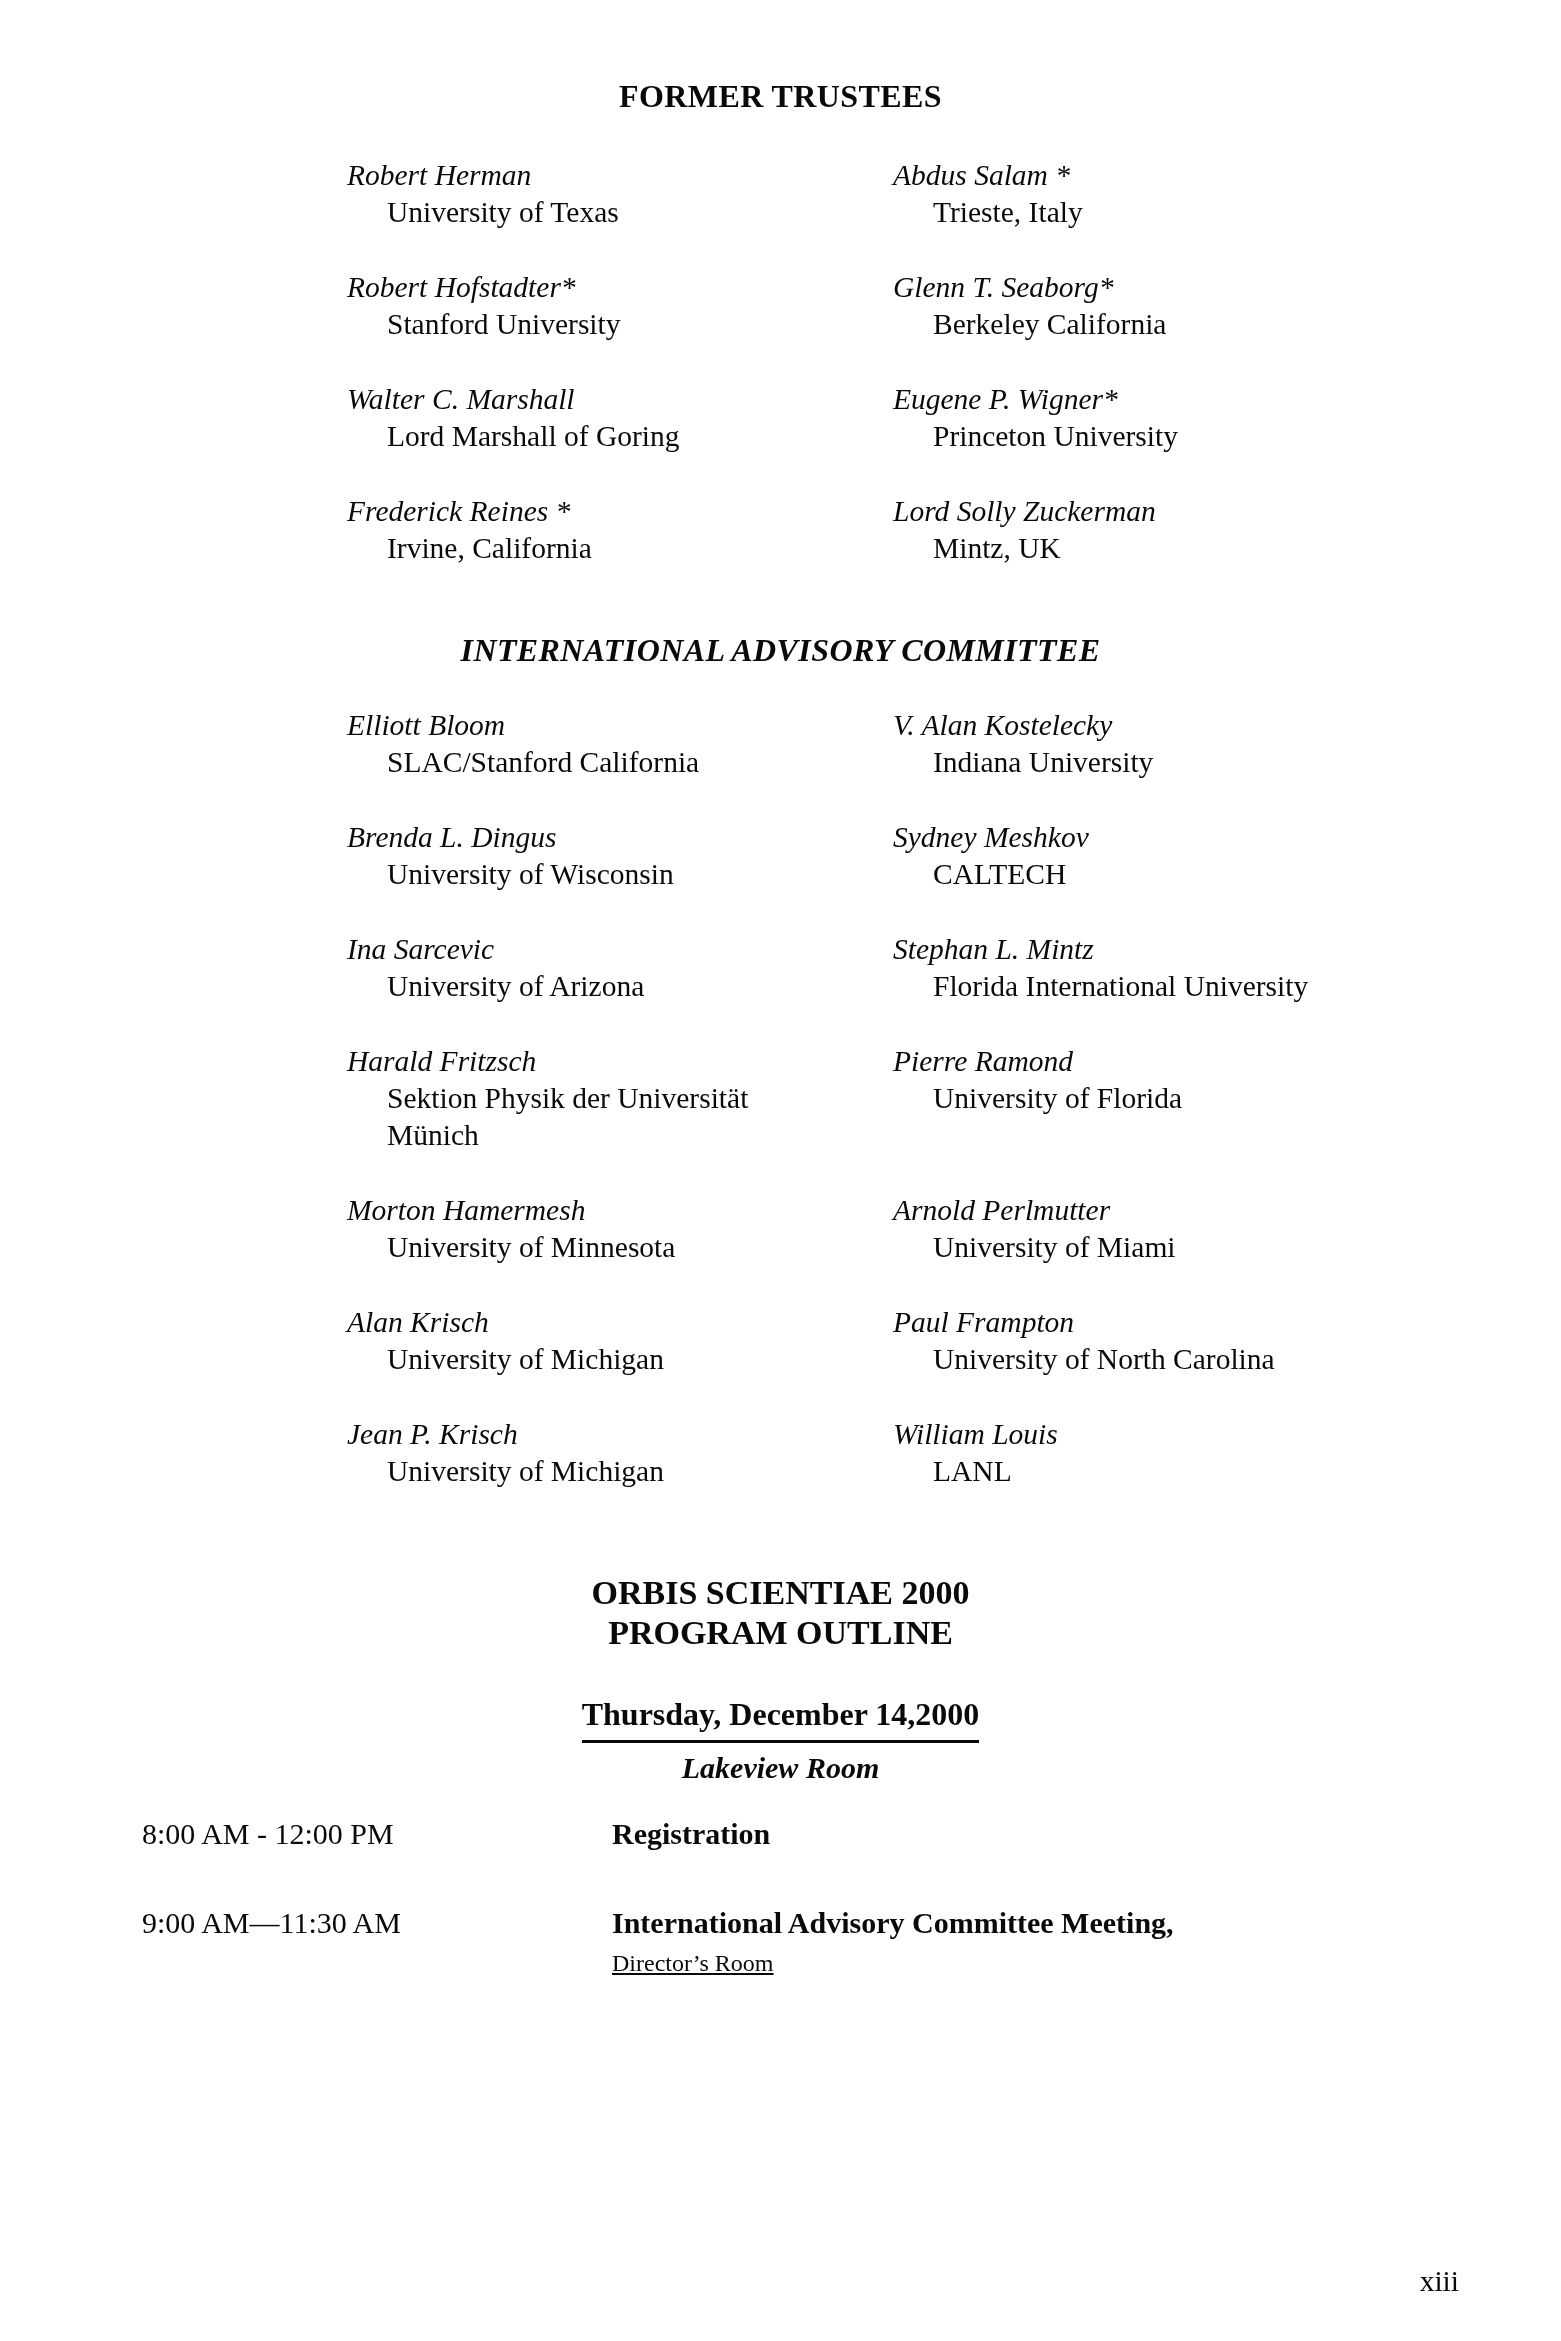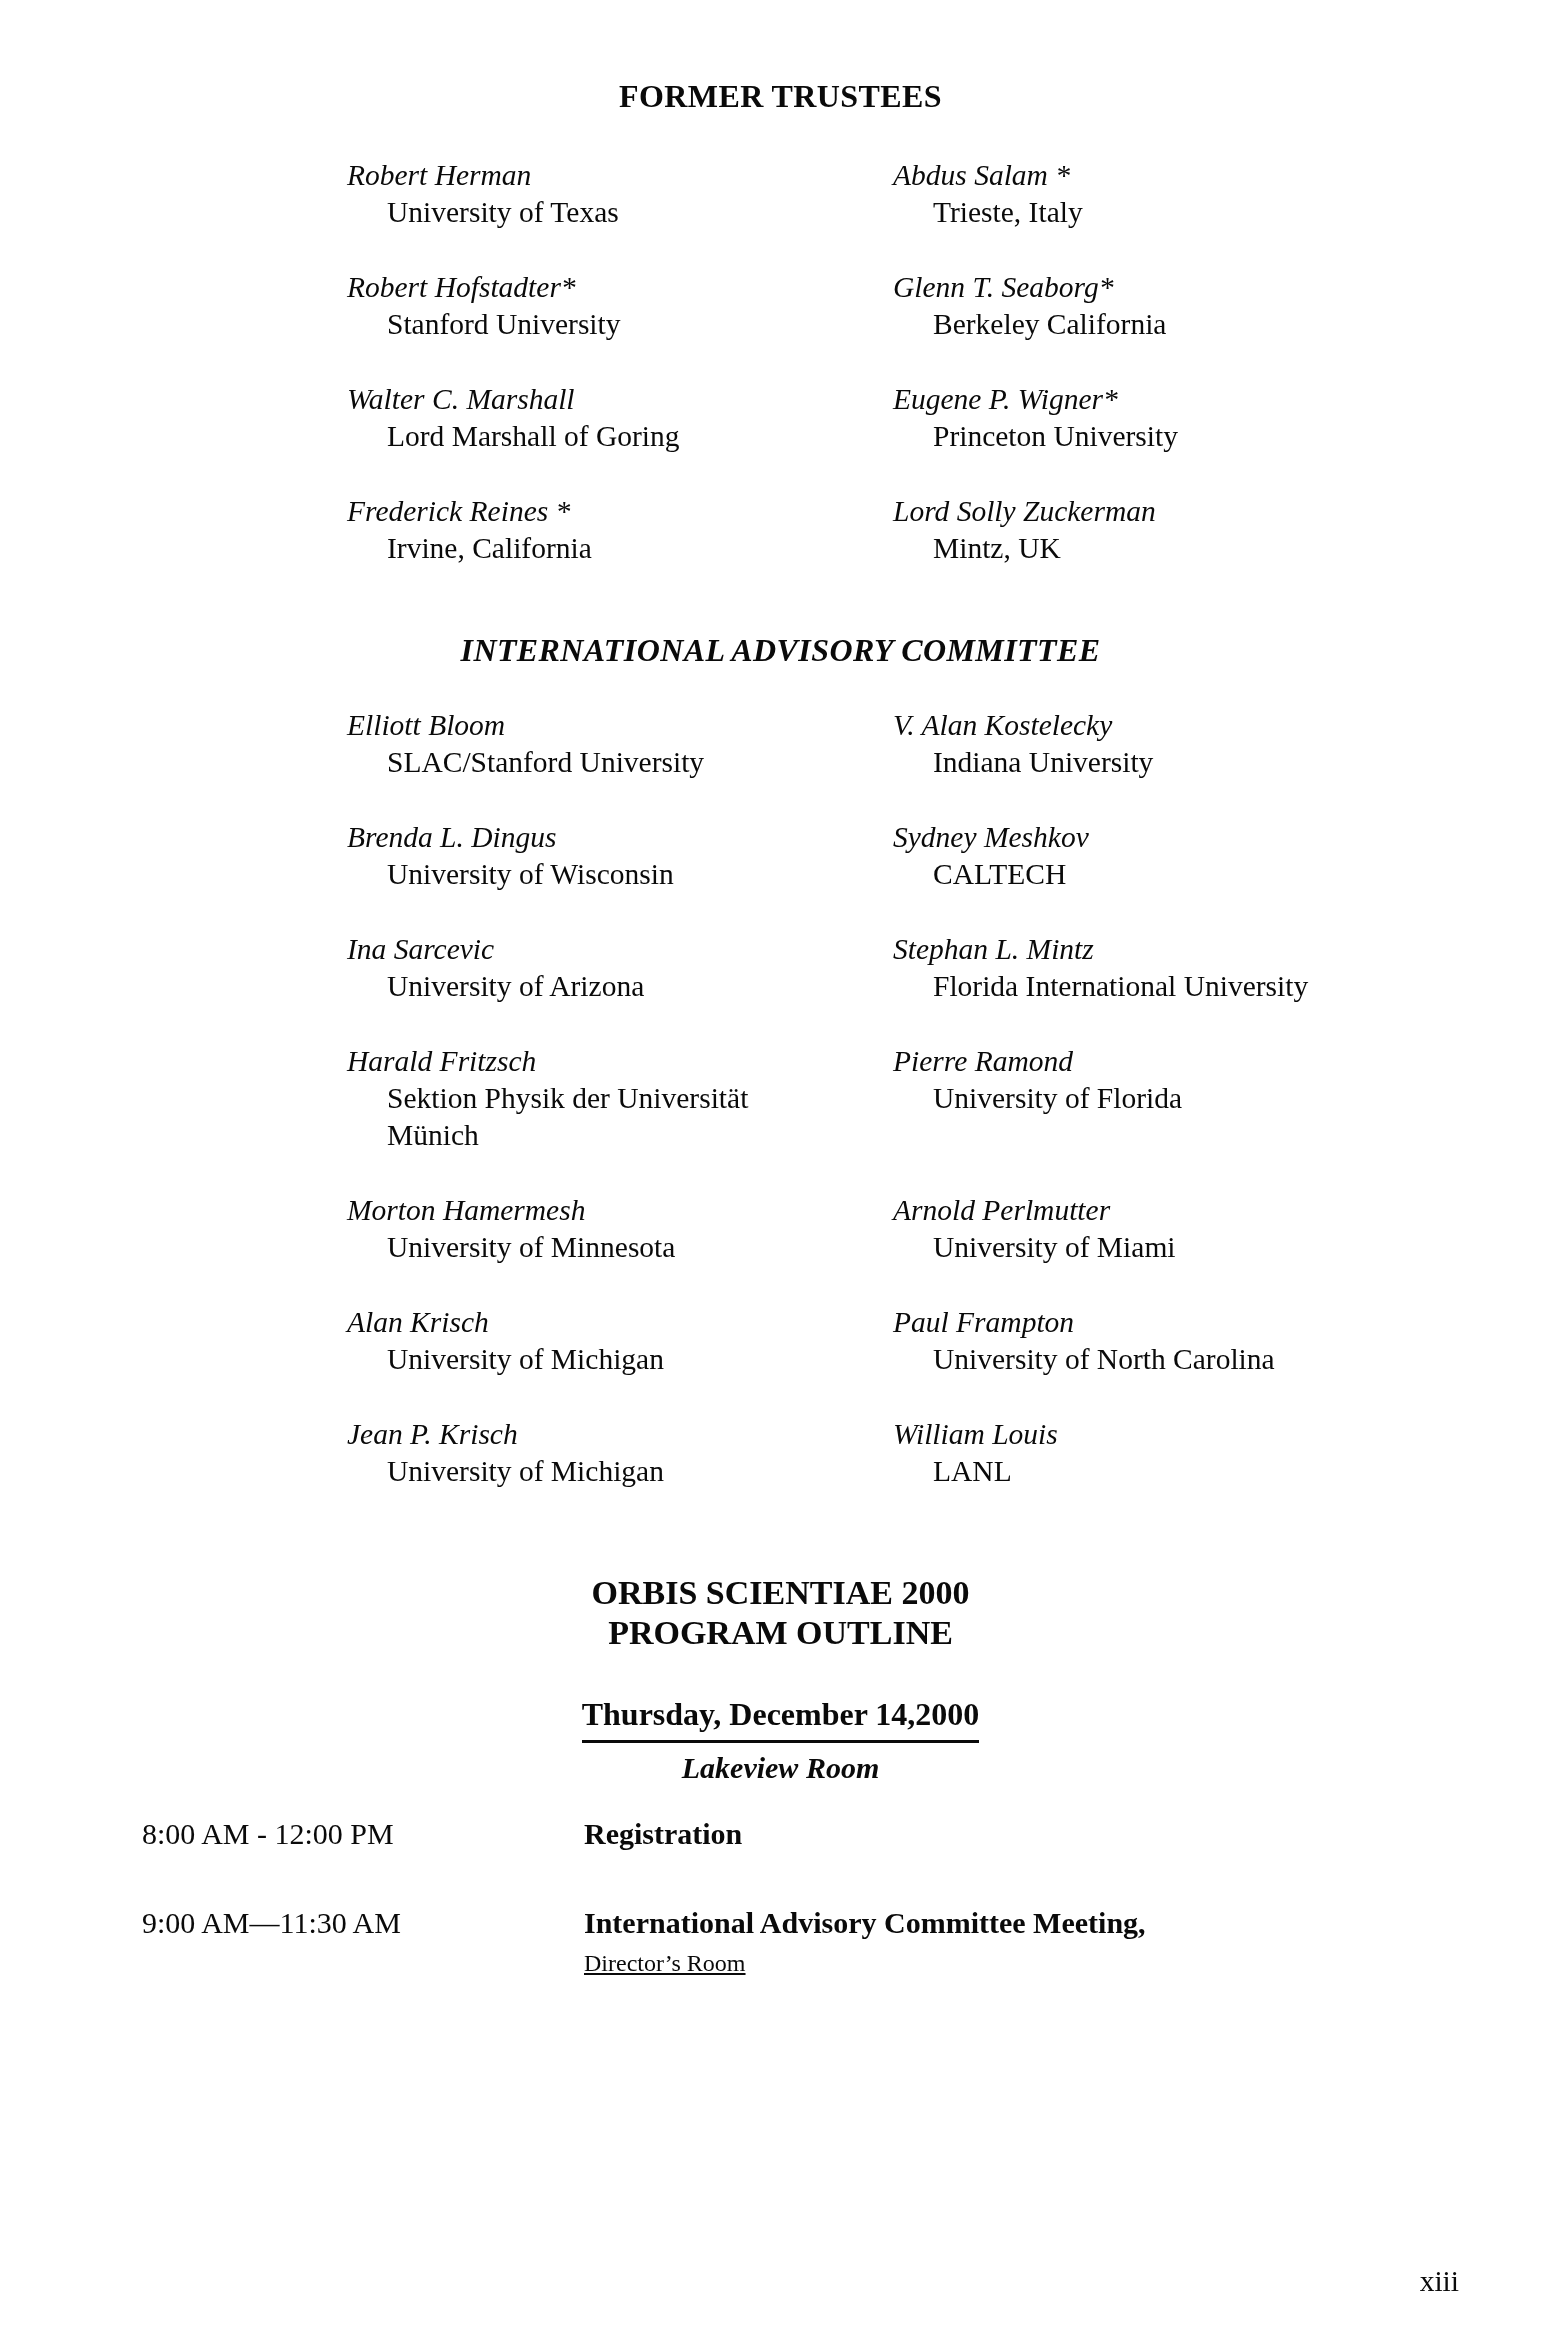--- a/index.html
+++ b/index.html
@@ -75,20 +75,21 @@
 
   .schedule {
     margin-top: 26px;
     padding-left: 142px;
     padding-right: 104px;
   }
   .sched-row {
     display: flex;
     align-items: flex-start;
     margin-bottom: 49px;
+    gap: 28px;
   }
   .sched-row .time {
     width: 442px;
     flex: 0 0 442px;
     font-size: 30px;
     line-height: 40px;
   }
   .sched-row .event {
     font-size: 30px;
     font-weight: bold;
@@ -154,21 +155,21 @@
     </div>
 
   </div>
 
   <div class="section-title iac-title">INTERNATIONAL ADVISORY COMMITTEE</div>
 
   <div class="members advisory">
 
     <div class="pair">
       <div class="name">Elliott Bloom</div>
-      <div class="aff">SLAC/Stanford University</div>
+      <div class="aff">SLAC/Stanford California</div>
     </div>
     <div class="pair">
       <div class="name">V. Alan Kostelecky</div>
       <div class="aff">Indiana University</div>
     </div>
 
     <div class="pair">
       <div class="name">Brenda L. Dingus</div>
       <div class="aff">University of Wisconsin</div>
     </div>

